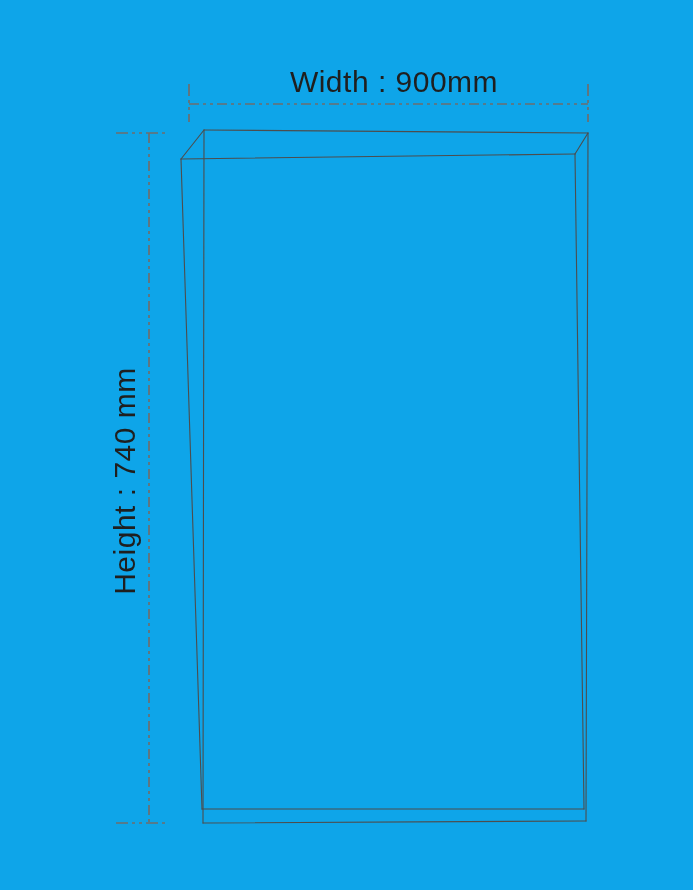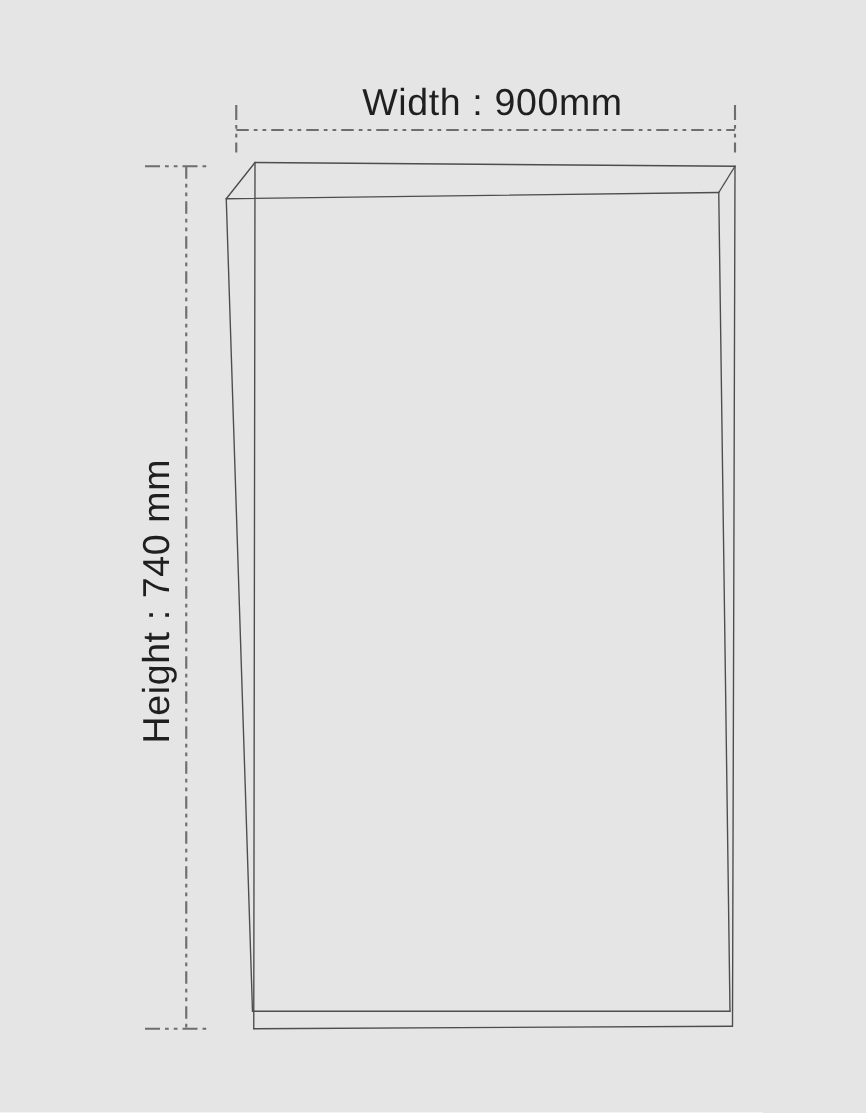--- a/index.html
+++ b/index.html
@@ -4,21 +4,21 @@
 <style>
   html, body {
     margin: 0;
     padding: 0;
     background: #ffffff;
   }
   .stage {
     position: relative;
     width: 693px;
     height: 890px;
-    background: #e5e5e5;
+    background: #0ea5e9;
     overflow: hidden;
     font-family: "Liberation Sans", sans-serif;
   }
   svg { display: block; }
   .panel-line {
     stroke: #4d4d4d;
     stroke-width: 1.1;
     fill: none;
     stroke-linecap: round;
   }

